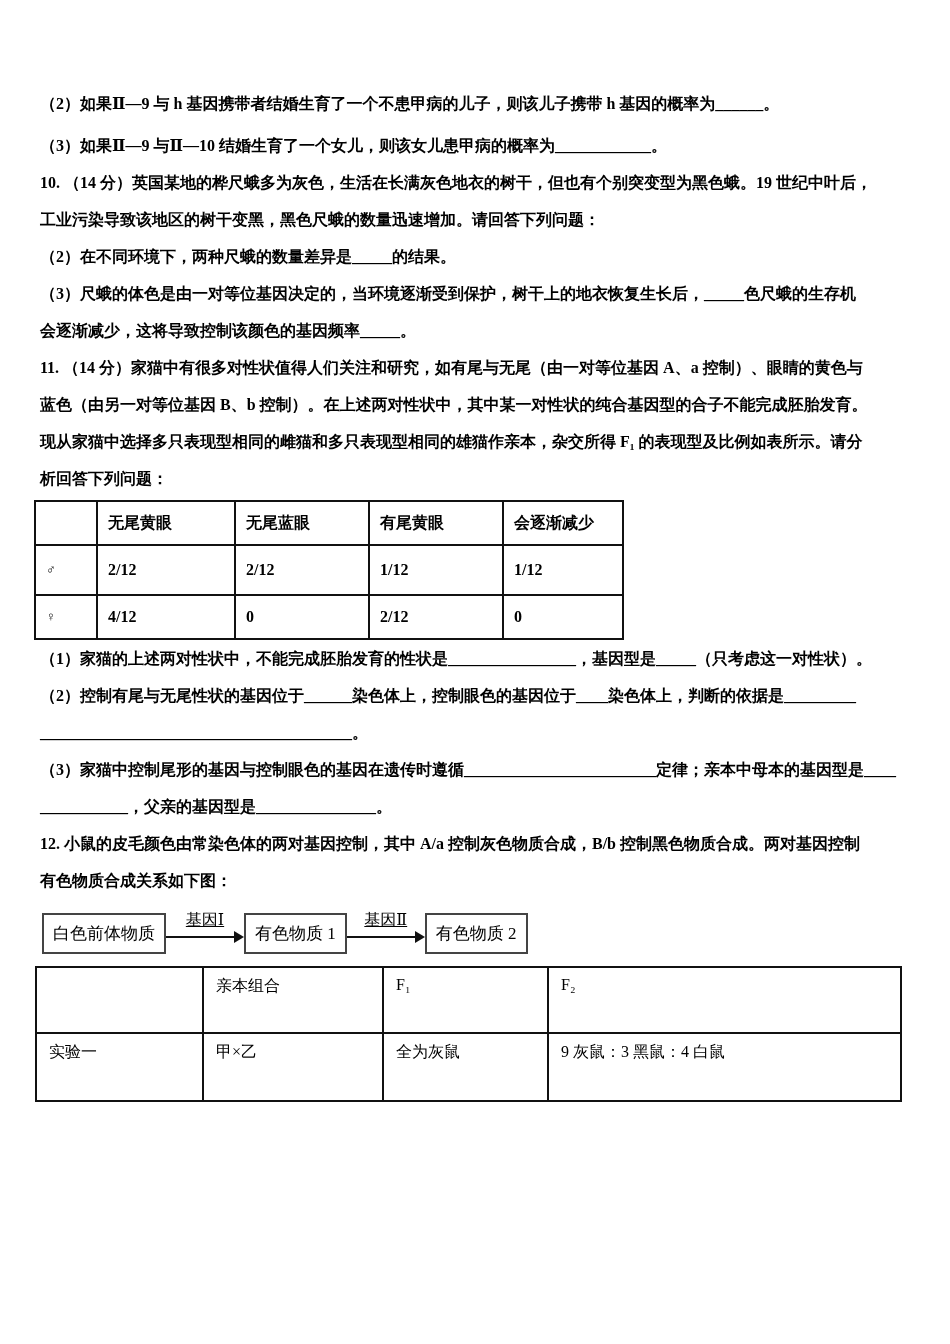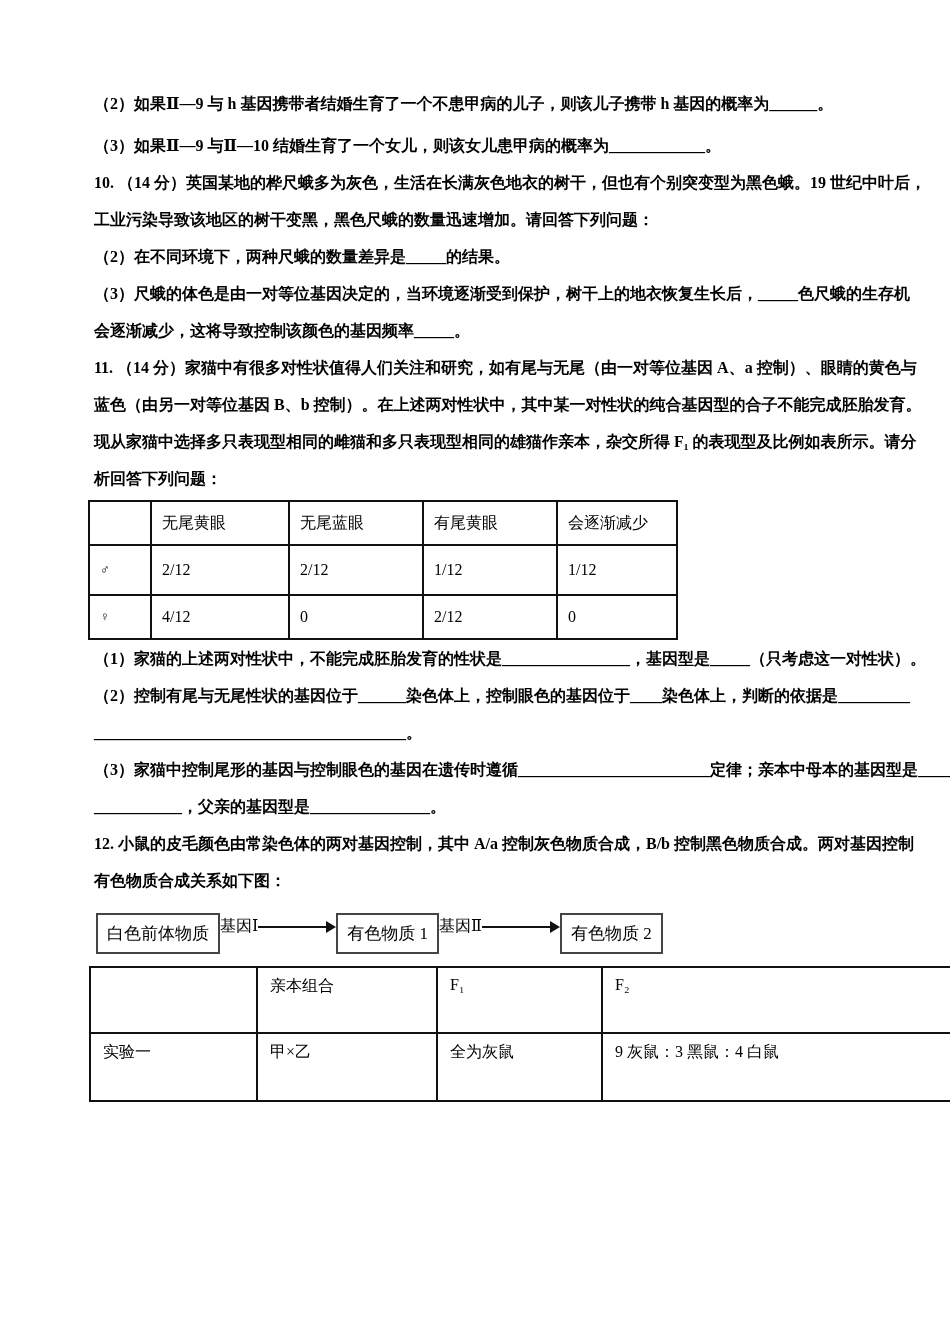--- a/index.html
+++ b/index.html
@@ -4,56 +4,57 @@
 <style>
   html, body { margin: 0; padding: 0; }
   body {
     width: 950px; height: 1344px;
     background: #ffffff; color: #000000;
     font-family: "Liberation Serif", "DejaVu Serif", serif;
     font-weight: bold;
     overflow: hidden;
     position: relative;
   }
-  .page { padding: 80px 42px 0 50px; margin-left: 44px; }
+  .page { padding: 80px 42px 0 40px; }
 
   .line {
     height: 37px; line-height: 37px;
     font-size: 16px;
     white-space: nowrap;
   }
   .gap-sm { margin-top: 5px; }
 
   
   table { border-collapse: collapse; table-layout: fixed; }
   .t1 { margin: 3px 0 0 -6px; width: 588px; }
   .t1 th, .t1 td {
     border: 2px solid #111;
-    font-size: 16px; font-weight: normal; text-align: left;
+    font-size: 16px; font-weight: bold; text-align: left;
     padding: 4px 10px; vertical-align: middle;
   }
   .t1 .hrow { height: 44px; }
   .t1 .r1 { height: 50px; }
   .t1 .r2 { height: 44px; }
   .t1 .sexcell { font-size: 13px; font-weight: normal; }
 
   
   .diagram {
     display: flex; align-items: center;
     height: 60px; margin: 4px 0 0 2px;
   }
   .dbox {
     border: 2px solid #444;
     padding: 7px 9px;
     font-size: 17px; font-weight: normal;
     white-space: nowrap;
   }
   .agroup {
-    display: flex; flex-direction: row; align-items: center;
+    display: flex; flex-direction: column; align-items: center;
     transform: translateY(-7px);
+    text-decoration: underline;
   }
   .alabel { font-size: 16px; font-weight: normal; line-height: 20px; white-space: nowrap; }
   .arrow { position: relative; width: 78px; height: 13px; }
   .arrow::before {
     content: ""; position: absolute; left: 0; right: 7px; top: 6px;
     border-top: 2px solid #111;
   }
   .arrow::after {
     content: ""; position: absolute; right: 0; top: 1px;
     width: 0; height: 0;

